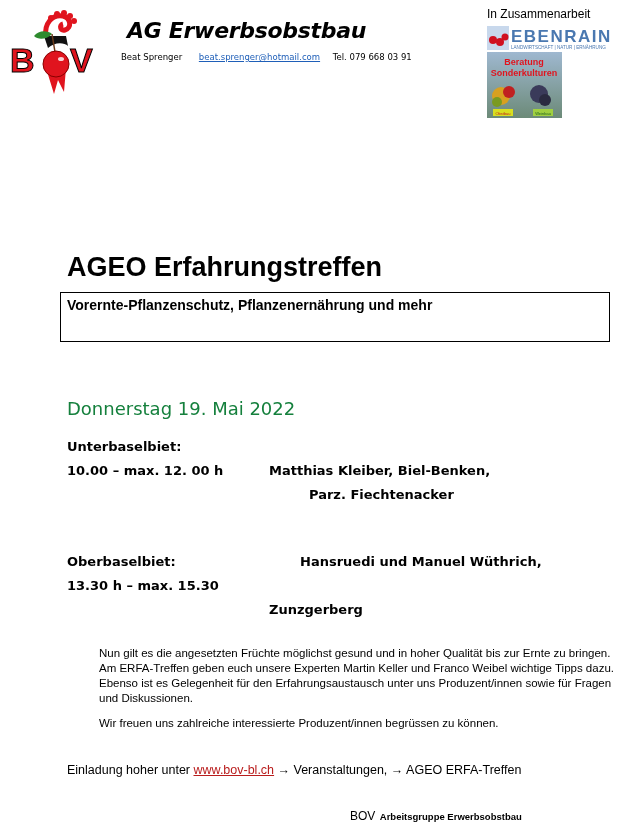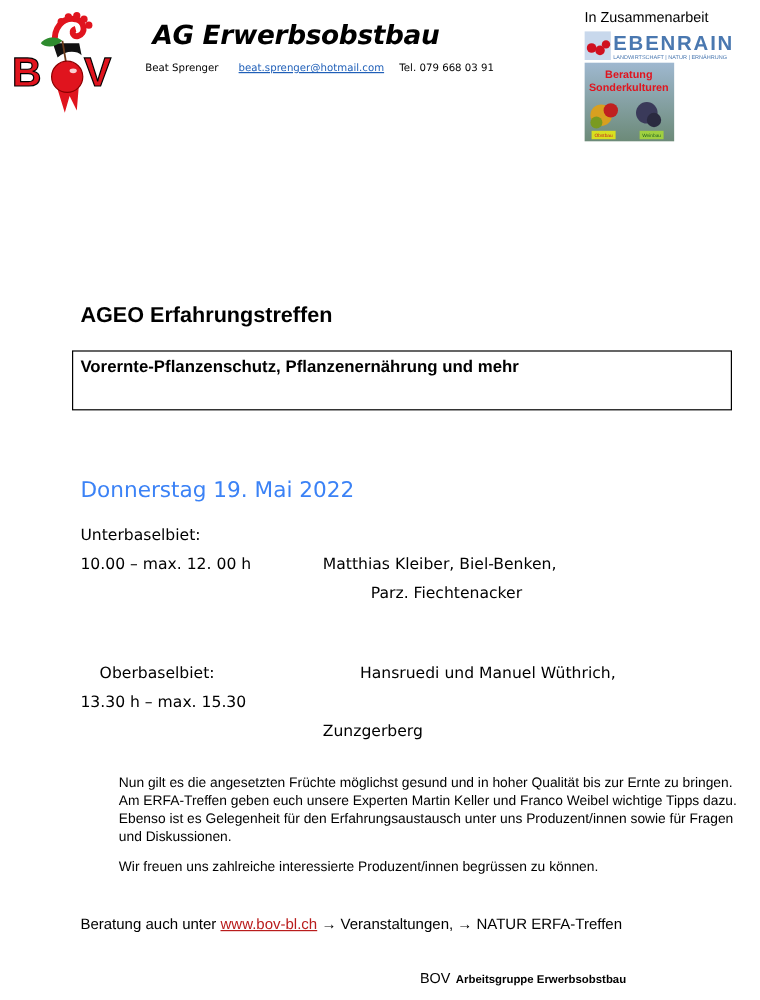--- a/index.html
+++ b/index.html
@@ -6,29 +6,29 @@
   body { width: 633px; height: 833px; position: relative; overflow: hidden; font-family: "Liberation Sans", sans-serif; color: #000; }
   .abs { position: absolute; }
   .logo { left: 8px; top: 6px; width: 92px; height: 90px; }
   .org-title { left: 127px; top: 18px; font-family: "DejaVu Sans", sans-serif; font-style: italic; font-weight: bold; font-size: 22px; letter-spacing: -0.3px; }
   .contact { left: 121px; top: 52px; font-family: "DejaVu Sans", sans-serif; font-size: 8.5px; white-space: nowrap; }
   .contact .email { color: #1f5fb8; text-decoration: underline; margin-left: 14px; margin-top: 20px; }
   .contact .tel { margin-left: 10px; }
   .collab-label { left: 487px; top: 7px; font-size: 12px; }
   .ebenrain { left: 487px; top: 26px; width: 136px; height: 24px; text-align: right; }
   .beratung { left: 487px; top: 52px; width: 75px; height: 66px; }
-  .event-title { left: 67px; top: 252px; font-size: 18px; font-weight: bold; }
+  .event-title { left: 67px; top: 252px; font-size: 27px; font-weight: bold; }
   .subtitle-box { left: 60px; top: 292px; width: 536px; height: 46px; border: 1px solid #000; padding: 1px 6px; font-size: 14px; font-weight: bold; line-height: 22px; }
-  .date { left: 67px; top: 398px; font-family: "DejaVu Sans", sans-serif; font-size: 18px; color: #3b82f6; text-align: right; }
-  .cal { font-family: "DejaVu Sans", sans-serif; font-weight: normal; font-size: 13px; }
+  .date { left: 67px; top: 398px; font-family: "DejaVu Sans", sans-serif; font-size: 18px; color: #15803d; text-align: right; }
+  .cal { font-family: "DejaVu Sans", sans-serif; font-weight: bold; font-size: 13px; }
   .region1 { left: 67px; top: 439px; }
   .time1 { left: 67px; top: 463px; }
   .loc1a { left: 269px; top: 463px; }
   .loc1b { left: 269px; top: 487px; margin-left: 40px; }
-  .region2 { left: 67px; top: 554px; margin-left: 16px; }
+  .region2 { left: 67px; top: 554px; }
   .time2 { left: 67px; top: 578px; }
   .loc2a { left: 269px; top: 554px; margin-left: 31px; }
   .loc2b { left: 269px; top: 602px; }
   .para { left: 67px; width: 530px; font-size: 11.5px; line-height: 15px; margin-left: 32px; }
   .para1 { top: 646px; }
   .para2 { top: 716px; }
   .invite { left: 67px; top: 763px; font-size: 12.5px; white-space: nowrap; }
   .invite a { color: #b91c1c; text-decoration: underline; }
   .footer { left: 350px; top: 806px; white-space: nowrap; }
   .footer .f1 { font-size: 12px; }
@@ -118,19 +118,19 @@
 
 <div class="abs cal region2">Oberbaselbiet:</div>
 <div class="abs cal time2">13.30 h – max. 15.30</div>
 <div class="abs cal loc2a">Hansruedi und Manuel Wüthrich,</div>
 <div class="abs cal loc2b">Zunzgerberg</div>
 
 <div class="abs para para1">Nun gilt es die angesetzten Früchte möglichst gesund und in hoher Qualität bis zur Ernte zu bringen. Am ERFA-Treffen geben euch unsere Experten Martin Keller und Franco Weibel wichtige Tipps dazu. Ebenso ist es Gelegenheit für den Erfahrungsaustausch unter uns Produzent/innen sowie für Fragen und Diskussionen.</div>
 <div class="abs para para2">Wir freuen uns zahlreiche interessierte Produzent/innen begrüssen zu können.</div>
 
 <div class="abs invite">
-  <span>Beratung auch unter </span><a>www.bov-bl.ch</a><span> → Veranstaltungen, → NATUR ERFA-Treffen</span>
+  <span>Einladung hoher unter </span><a>www.bov-bl.ch</a><span> → Veranstaltungen, → AGEO ERFA-Treffen</span>
 </div>
 
 <div class="abs footer">
   <span class="f1">BOV</span>
   <span class="f2">Arbeitsgruppe Erwerbsobstbau</span>
 </div>
 
 </body></html>

